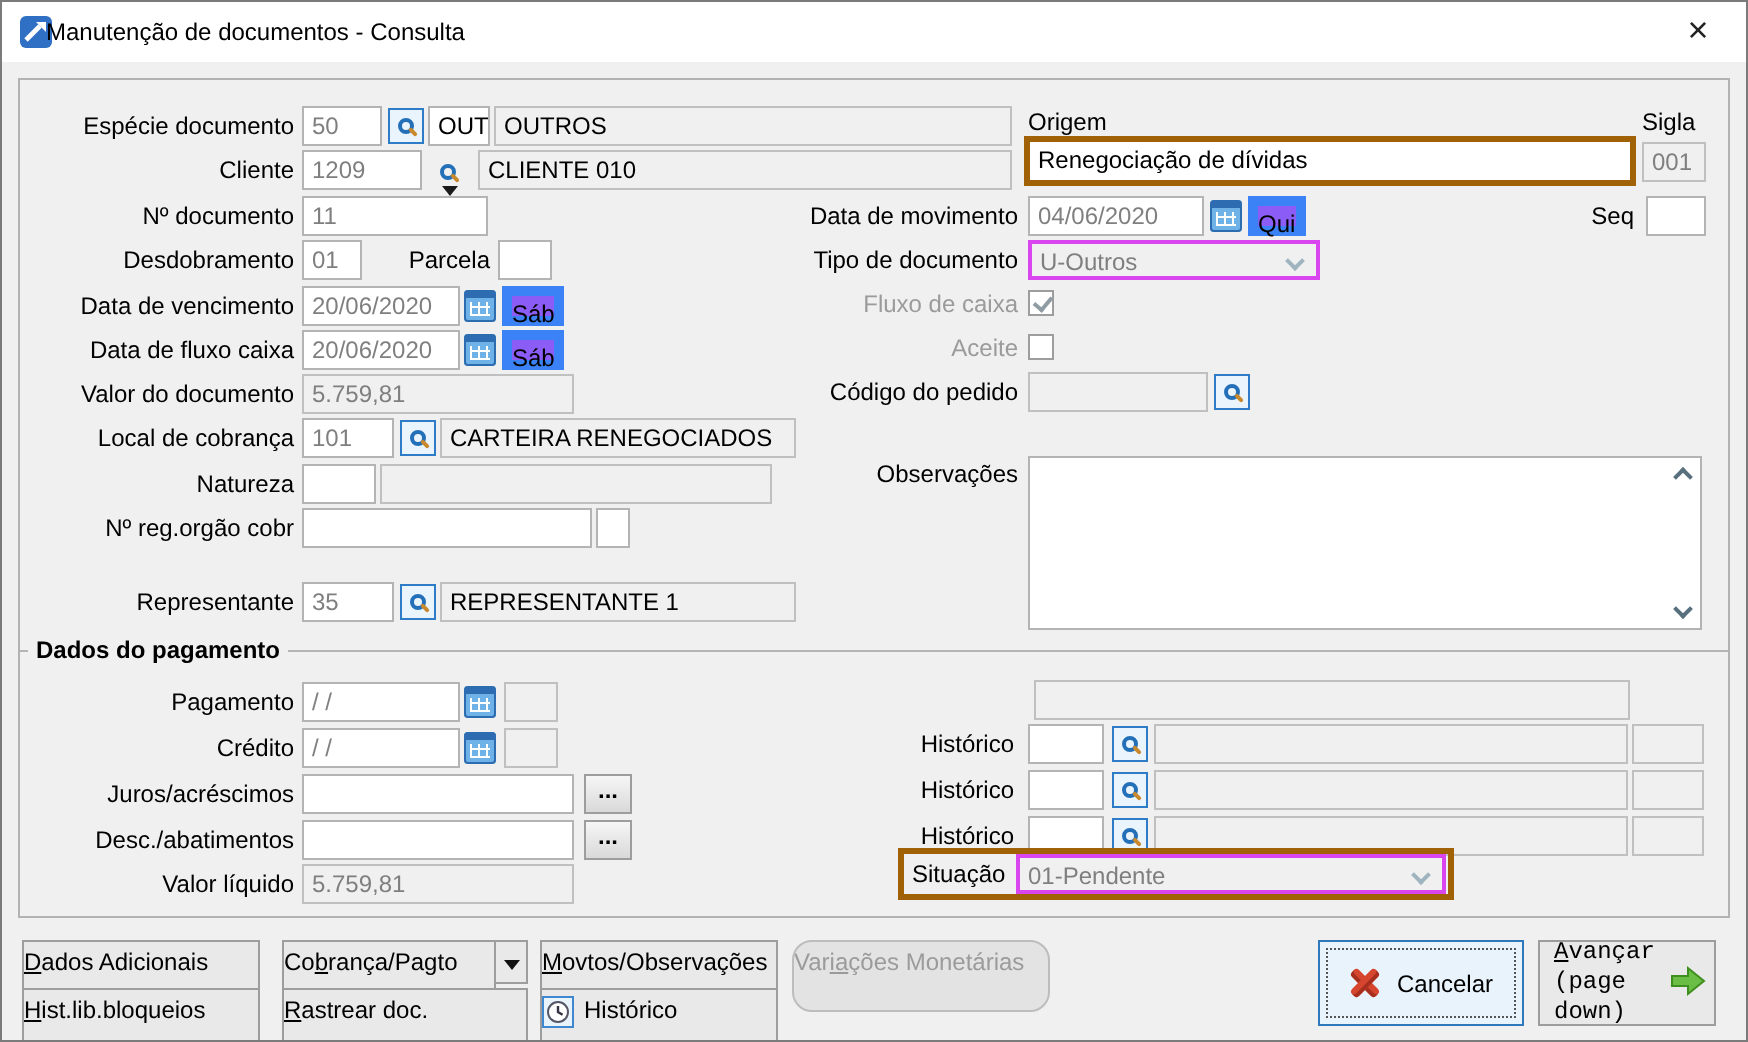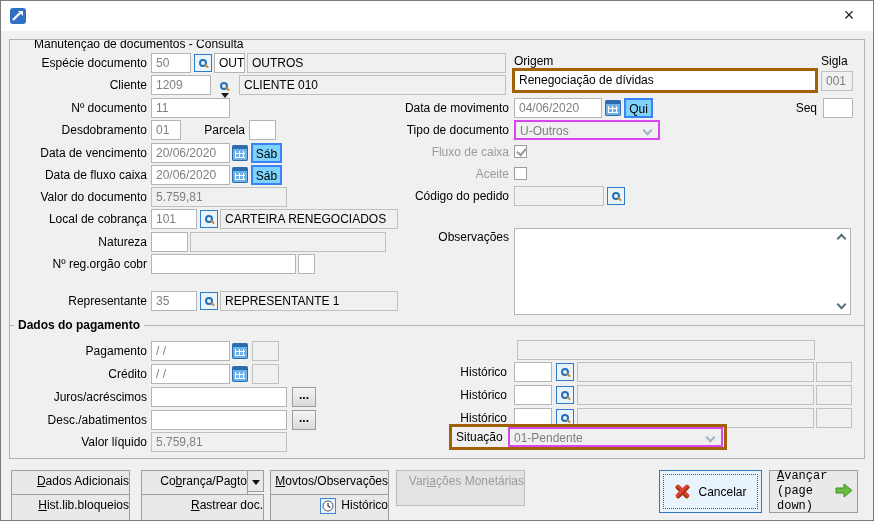--- a/index.html
+++ b/index.html
@@ -2,21 +2,21 @@
 <html><head>
 <meta charset="utf-8">
 <style>
   * { box-sizing: border-box; }
   body { margin:0; background:#fff; font-family:"Liberation Sans", sans-serif; }
   .dialog { position:relative; width:874px; height:521px; border:1px solid #7b7b7b;
             background:#f0f0f0; font-size:12px; color:#000; overflow:hidden; }
   
   .titlebar { position:absolute; left:0; top:0; right:0; height:30px; background:#fff; }
   .app-icon { position:absolute; left:9px; top:7px; width:16px; height:16px; }
-  .win-title { position:absolute; left:33px; top:8px; white-space:nowrap;margin-top:28px; }
+  .win-title { position:absolute; left:22px; top:8px; white-space:nowrap; }
   .close-btn { position:absolute; right:4px; top:0; width:40px; height:30px; text-align:center;
                line-height:28px; font-size:18px; color:#222; cursor:default; }
   
   .panel { position:absolute; left:8px; top:38px; width:856px; height:420px; border:1px solid #b2b2b2; }
   
   .lbl { position:absolute; height:20px; line-height:20px; text-align:right; white-space:nowrap; }
   .lbl.tl { text-align:left; }
   .lbl.disabled { color:#9b9b9b; }
   
   .fld { position:absolute; height:20px; line-height:18px; border:1px solid #b4b4b4; background:#fff;
@@ -33,21 +33,21 @@
   .mini-mag { position:absolute; }
   .tri-down { position:absolute; width:0; height:0; border-left:4px solid transparent;
               border-right:4px solid transparent; border-top:5px solid #1a1a1a; }
   
   .cal { position:absolute; width:16px; height:16px; border-radius:2px; background:#6fb2e8;
          box-shadow: inset 0 0 0 1px #2d6cb0; }
   .cal::before { content:""; position:absolute; left:1px; top:1px; right:1px; height:3px; background:#2d6cb0; }
   .cal::after { content:""; position:absolute; left:3px; top:6px; right:3px; bottom:3px;
       background: repeating-linear-gradient(90deg,#fff 0 1px, rgba(0,0,0,0) 1px 4px),
                   repeating-linear-gradient(0deg,#fff 0 1px, rgba(0,0,0,0) 1px 4px); }
-  .daybox { position:absolute; height:20px; line-height:18px; border:2px solid #3b82f6; background:#7dd3fc; text-align:center; }
+  .daybox { position:absolute; height:20px; line-height:18px; border:5px solid #3b82f6; background:#8b5cf6; }
   
   .combo { position:absolute; height:20px; line-height:18px; border:2px solid #d946ef; background:#f0f0f0;
            padding:0 18px 0 4px; color:#7f7f7f; white-space:nowrap; overflow:hidden; }
   .combo-chev { position:absolute; right:7px; top:5px; width:7px; height:7px;
                 border-left:2px solid #9fb4bf; border-bottom:2px solid #9fb4bf; transform:rotate(-45deg); }
   
   .cb { position:absolute; width:13px; height:13px; border:1px solid #9d9d9d; background:#fff; }
   .cb.checked::after { content:""; position:absolute; left:2px; top:2px; width:7px; height:4px;
                        border-left:2px solid #8f9ca3; border-bottom:2px solid #8f9ca3; transform:rotate(-50deg); }
   
@@ -61,23 +61,23 @@
   .group-caption { position:absolute; left:13px; top:316px; height:16px; line-height:16px;
                    font-weight:bold; background:#f0f0f0; padding:0 4px; z-index:2; }
   
   .dots-btn { position:absolute; width:24px; height:20px; border:1px solid #9d9d9d;
               background:linear-gradient(#f6f6f6,#d9d9d9); text-align:center; line-height:14px; font-weight:bold; }
   
   .navy { position:absolute; border:3px solid #a16207; background:transparent; }
   .navy-fill { position:absolute; left:0; top:0; right:0; bottom:0; background:#fff; line-height:19px;
                padding:0 4px; white-space:nowrap; overflow:hidden; }
   
-  .btn { position:absolute; height:36px; border:1px solid #9d9d9d; background:#e9e9e9; text-align:right;
+  .btn { position:absolute; height:36px; border:1px solid #9d9d9d; background:#e9e9e9; text-align:left;
          line-height:20px; white-space:nowrap; overflow:hidden; }
-  .btn.disabled { color:#9b9b9b; border-color:#bdbdbd; background:#e3e3e3; }
+  .btn.disabled { color:#9b9b9b; border-color:#bdbdbd; background:#e3e3e3;border-radius:10px; }
   .u { text-decoration:underline; }
   .drop-arrow-btn { position:absolute; width:17px; height:22px; border:1px solid #9d9d9d; background:#e9e9e9; }
   .drop-arrow-btn .tri { position:absolute; left:4px; top:9px; width:0; height:0; border-left:4px solid transparent;
                          border-right:4px solid transparent; border-top:5px solid #111; }
   .hicon { position:relative; display:inline-block; width:16px; height:16px; border:1px solid #3f87cf;
            background:#e8f3fc; vertical-align:-4px; margin-right:5px; }
   .cancel-btn { position:absolute; left:658px; top:469px; width:103px; height:43px;
                 border:1px solid #2f78bb; background:#e9f3fc; display:flex; align-items:center;
                 justify-content:center; gap:7px; }
   .cancel-btn::after { content:""; position:absolute; left:3px; top:3px; right:3px; bottom:3px;
@@ -117,21 +117,21 @@
   <span class="fld" style="left:213px;top:52px;width:31px">OUT</span>
   <span class="fld ro" style="left:246px;top:52px;width:259px">OUTROS</span>
 
   <span class="lbl" style="left:10px;top:74px;width:136px">Cliente</span>
   <span class="fld num dim" style="left:150px;top:74px;width:60px">1209</span>
   <span class="mini-mag" style="left:219px;top:78px"><span class="mag"></span></span>
   <span class="tri-down" style="left:220px;top:92px"></span>
   <span class="fld ro" style="left:238px;top:74px;width:267px">CLIENTE 010</span>
 
   <span class="lbl" style="left:10px;top:97px;width:136px">Nº documento</span>
-  <span class="fld num dim" style="left:150px;top:97px;width:79px">11</span>
+  <span class="fld num dim" style="left:150px;top:97px;width:93px">11</span>
 
   <span class="lbl" style="left:10px;top:119px;width:136px">Desdobramento</span>
   <span class="fld dim" style="left:150px;top:119px;width:30px">01</span>
   <span class="lbl" style="left:180px;top:119px;width:64px">Parcela</span>
   <span class="fld" style="left:248px;top:119px;width:27px"></span>
 
   <span class="lbl" style="left:10px;top:142px;width:136px">Data de vencimento</span>
   <span class="fld dim" style="left:150px;top:142px;width:79px">20/06/2020</span>
   <span class="cal" style="left:231px;top:144px"></span>
   <span class="daybox" style="left:250px;top:142px;width:31px">Sáb</span>

